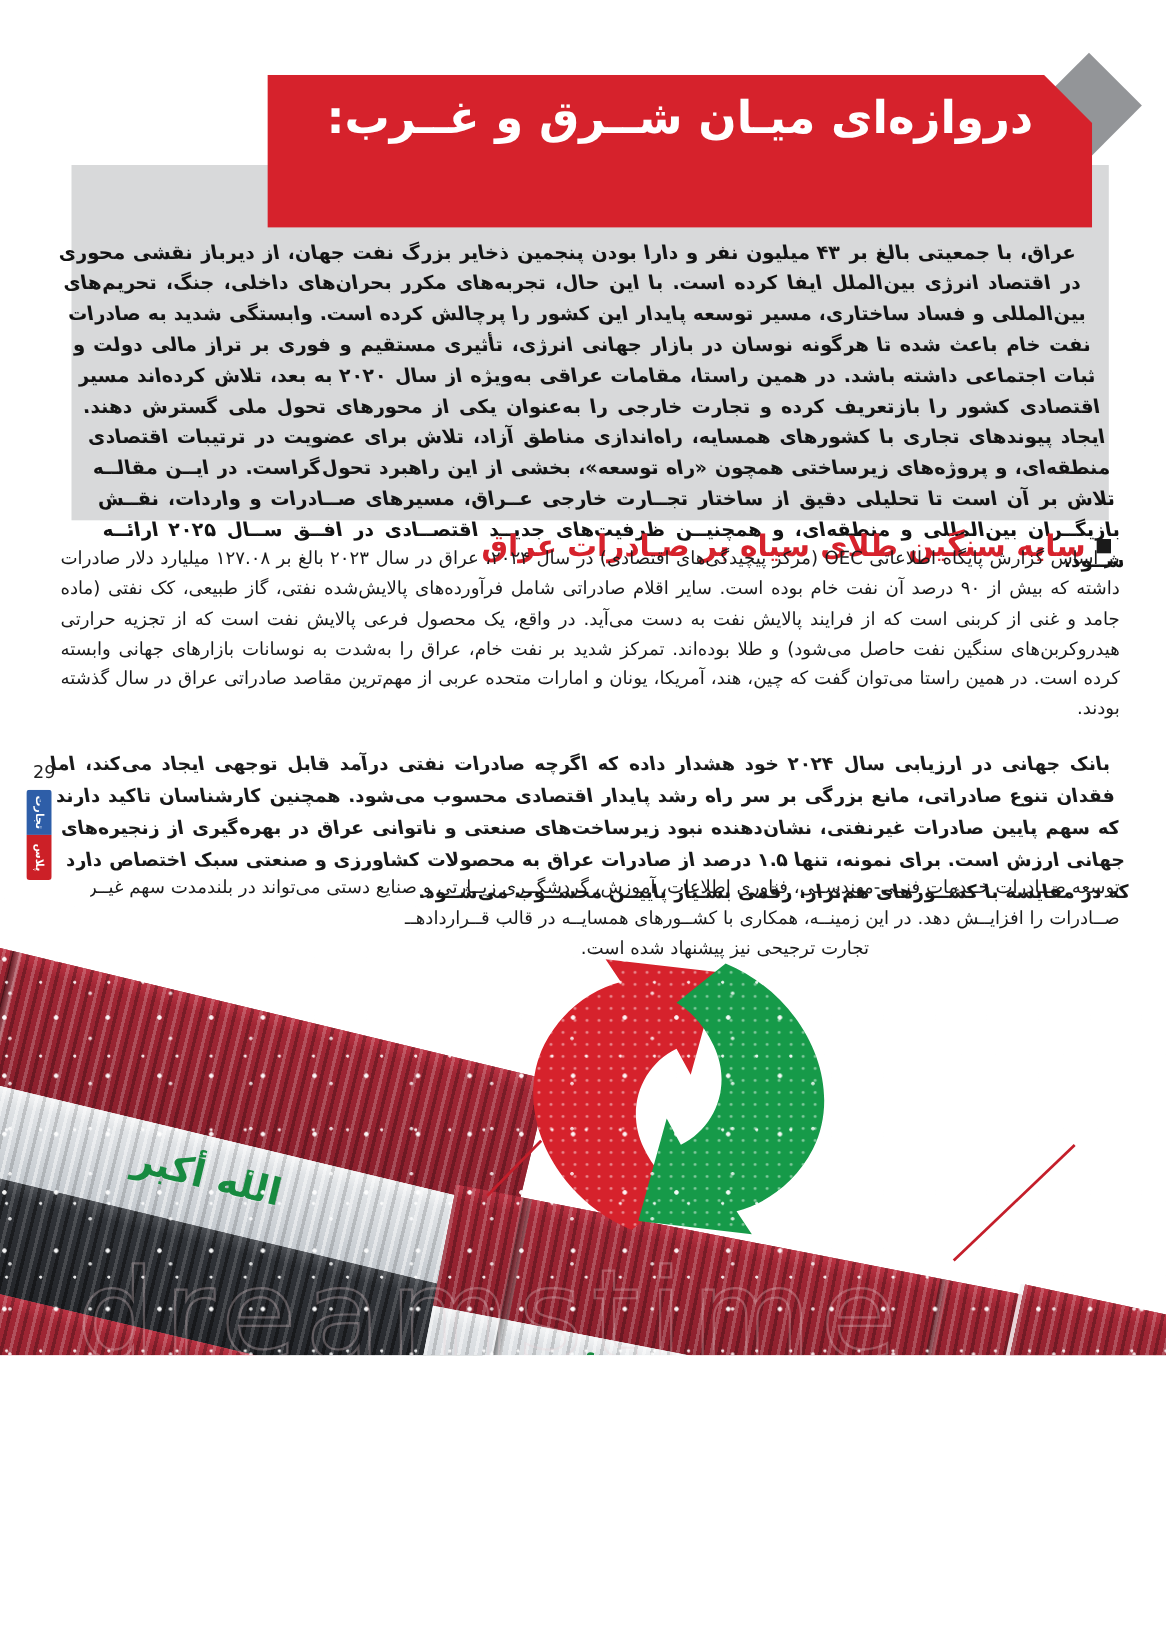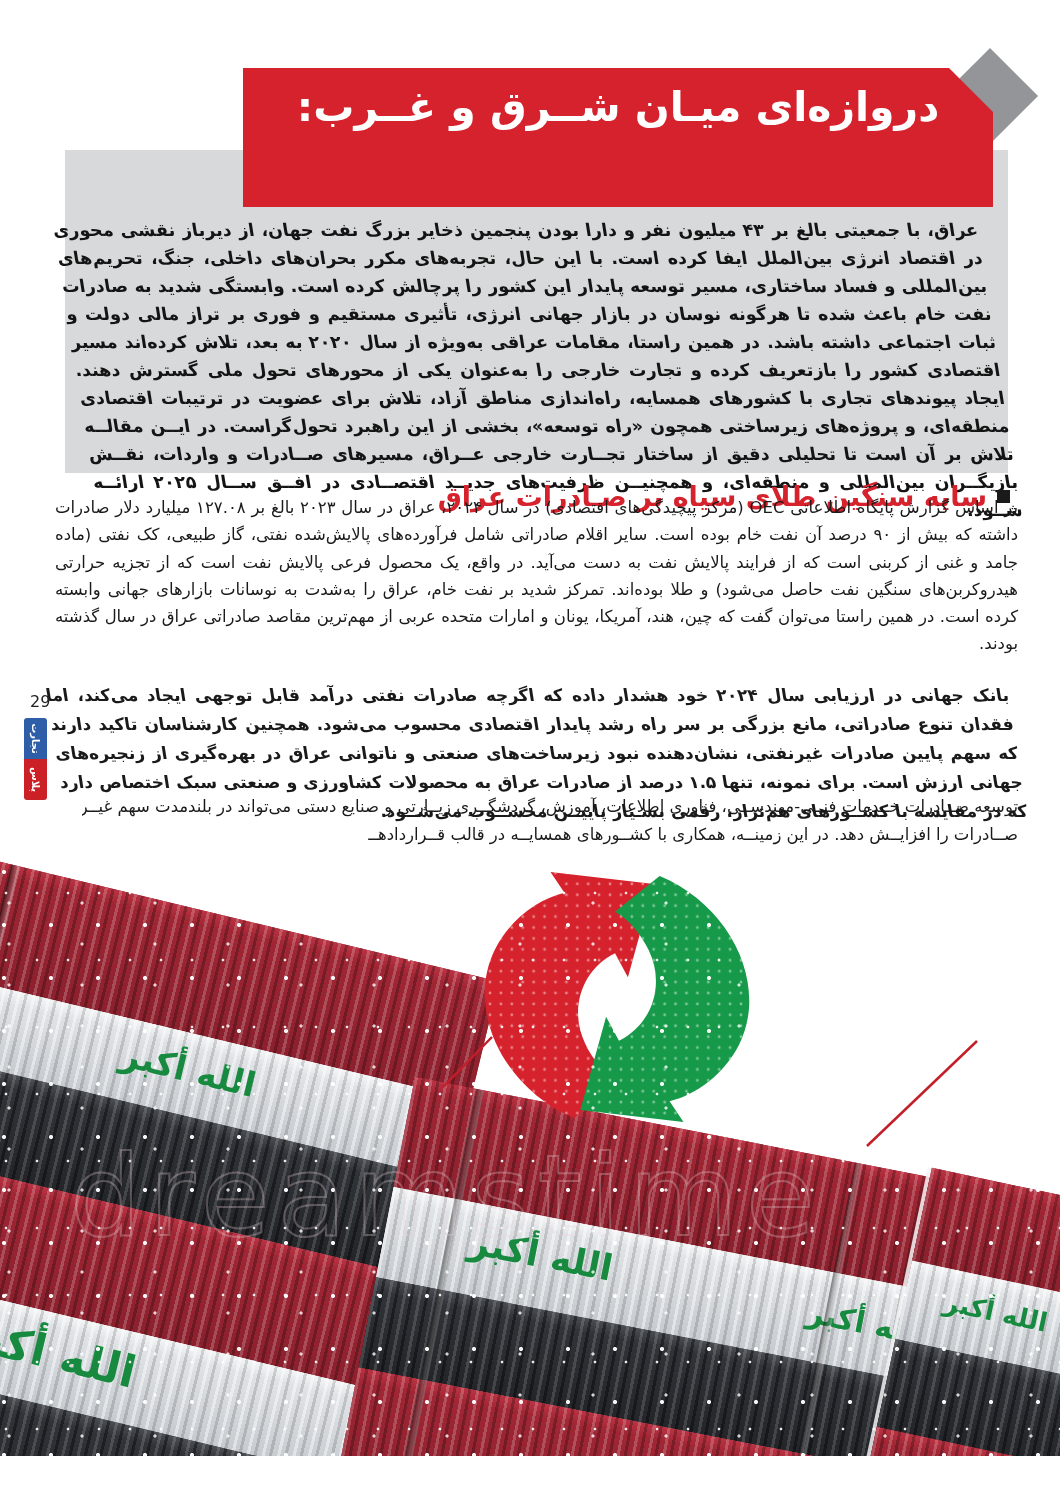--- a/index.html
+++ b/index.html
@@ -1,16 +1,16 @@
 <!DOCTYPE html>
 <html lang="fa"><head>
 <meta charset="utf-8">
 <style>
   html,body{margin:0;padding:0;background:#ffffff;}
-  .page{position:relative;width:1060px;height:1456px;background:#fff;overflow:hidden;
+  .page{position:relative;width:1060px;height:1232px;background:#fff;overflow:hidden;
         font-family:"DejaVu Sans",sans-serif;}
 
   
   .gray-box{position:absolute;left:65px;top:150px;width:943px;height:323px;
             background:#d8d9da;z-index:0;}
   .diamond{position:absolute;left:956px;top:62px;width:68px;height:68px;
            background:#939598;transform:rotate(45deg);z-index:1;}
   .red-banner{position:absolute;left:243px;top:68px;width:750px;height:139px;
               background:#d6222c;z-index:2;
               clip-path:polygon(0 0,calc(100% - 44px) 0,100% 44px,100% 100%,0 100%);}
@@ -104,20 +104,21 @@
 
   <div class="section-heading">
     <span class="sq-bullet"></span>
     <span>سایه سنگین طلای سیاه بر صـادرات عراق</span>
   </div>
 
   <div class="body-par p1">بر اساس گزارش پایگاه اطلاعاتی OEC (مرکز پیچیدگی‌های اقتصادی) در سال ۲۰۲۴، عراق در سال ۲۰۲۳ بالغ بر ۱۲۷.۰۸ میلیارد دلار صادرات داشته که بیش از ۹۰ درصد آن نفت خام بوده است. سایر اقلام صادراتی شامل فرآورده‌های پالایش‌شده نفتی، گاز طبیعی، کک نفتی (ماده جامد و غنی از کربنی است که از فرایند پالایش نفت به دست می‌آید. در واقع، یک محصول فرعی پالایش نفت است که از تجزیه حرارتی هیدروکربن‌های سنگین نفت حاصل می‌شود) و طلا بوده‌اند. تمرکز شدید بر نفت خام، عراق را به‌شدت به نوسانات بازارهای جهانی وابسته کرده است. در همین راستا می‌توان گفت که چین، هند، آمریکا، یونان و امارات متحده عربی از مهم‌ترین مقاصد صادراتی عراق در سال گذشته بودند.</div>
   <div class="body-par p2">بانک جهانی در ارزیابی سال ۲۰۲۴ خود هشدار داده که اگرچه صادرات نفتی درآمد قابل توجهی ایجاد می‌کند، اما فقدان تنوع صادراتی، مانع بزرگی بر سر راه رشد پایدار اقتصادی محسوب می‌شود. همچنین کارشناسان تاکید دارند که سهم پایین صادرات غیرنفتی، نشان‌دهنده نبود زیرساخت‌های صنعتی و ناتوانی عراق در بهره‌گیری از زنجیره‌های جهانی ارزش است. برای نمونه، تنها ۱.۵ درصد از صادرات عراق به محصولات کشاورزی و صنعتی سبک اختصاص دارد که در مقایسه با کشــورهای هم‌تراز، رقمی بسـیار پاییــن محســوب می‌شــود.</div>
   <div class="p3l p3-1">توسعه صــادرات خــدمات فنــی-مهندســی، فناوری اطلاعات، آموزش، گردشگــری زیــارتی و صنایع دستی می‌تواند در بلندمدت سهم غیــرنفتی</div>
   <div class="p3l p3-2">صــادرات را افزایــش دهد. در این زمینــه، همکاری با کشــورهای همسایــه در قالب قــراردادهــای</div>
+  <div class="p3l p3-3">تجارت ترجیحی نیز پیشنهاد شده است.</div>
 
   <div class="pageno">29</div>
   <div class="mag-badge">
     <div class="badge-part badge-blue">
       <span>تجارت</span>
     </div>
     <div class="badge-part badge-red">
       <span>پلاس</span>
     </div>
   </div>

